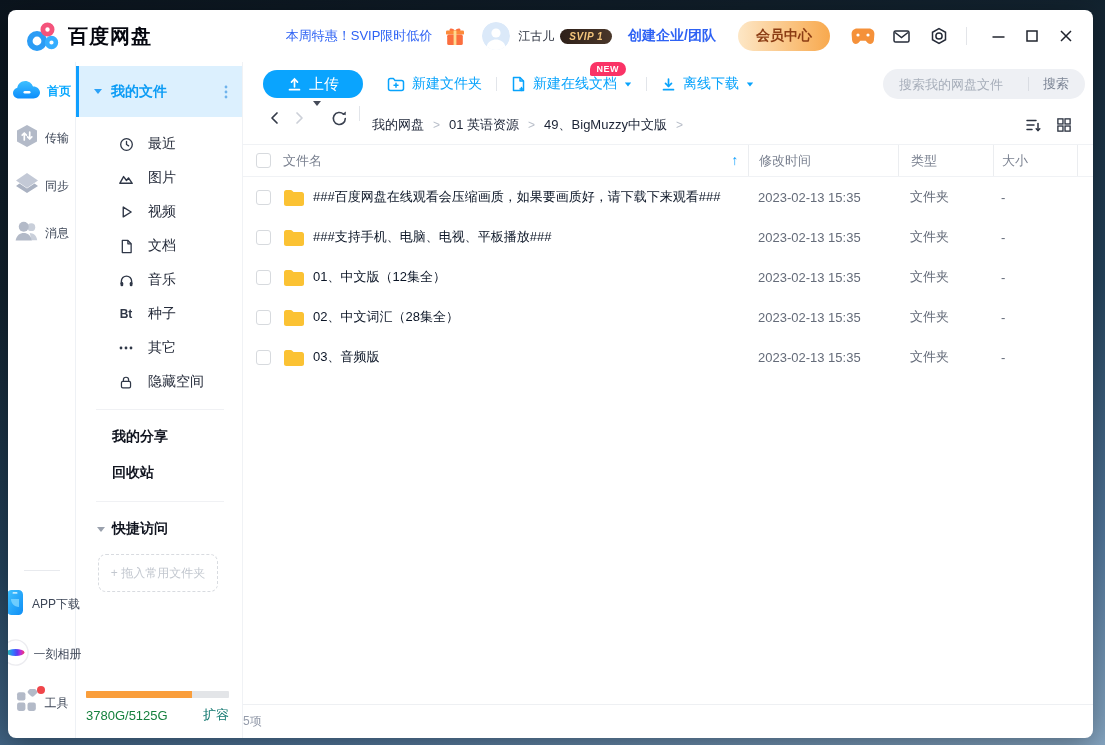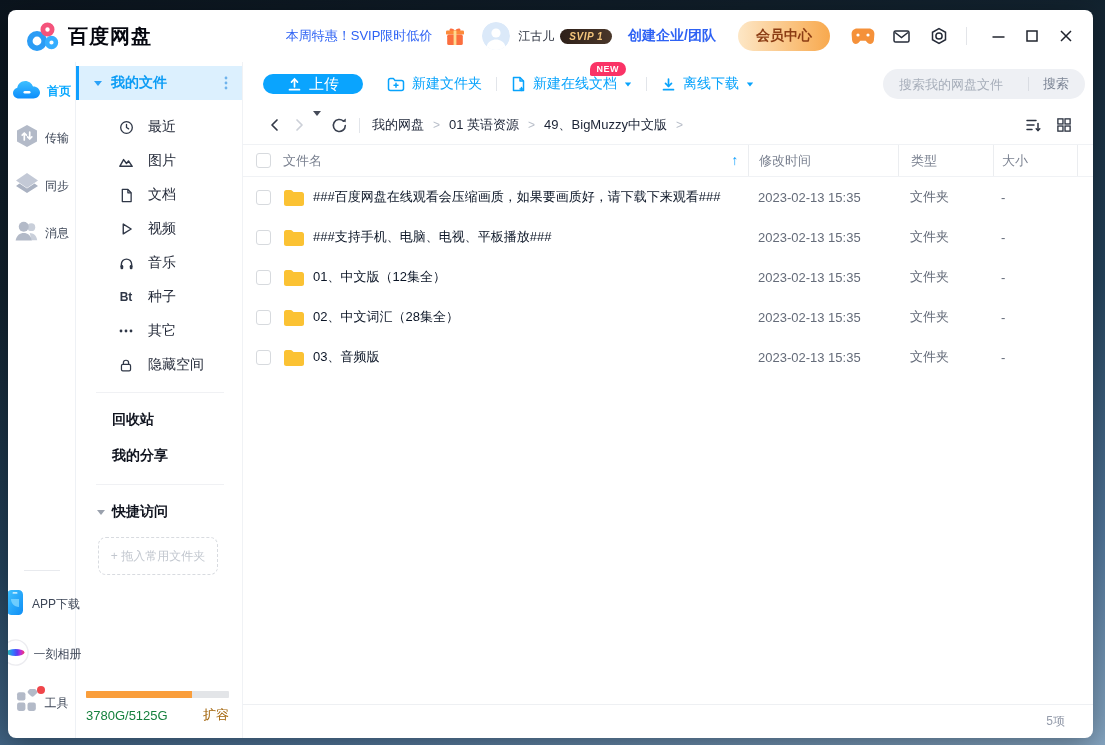--- a/index.html
+++ b/index.html
@@ -44,21 +44,21 @@
   .rail { width:68px; flex:0 0 68px; display:flex; flex-direction:column; align-items:center; padding:16px 0 20px; border-right:1px solid #eef1f5; }
   .rail-item { display:flex; flex-direction:row; align-items:center; gap:5px; margin-bottom:19px; cursor:pointer; position:relative; }
   .rail-item span.lbl { font-size:12px; color:#3d4657; white-space:nowrap; }
   .rail-item.active span.lbl { color:#09a8ff; font-weight:700; }
   .rail-divider { width:36px; height:1px; background:#e8eaee; margin:6px 0 18px; }
   .rail-push { margin-top:auto; }
   .red-dot { position:absolute; top:-3px; right:-5px; width:8px; height:8px; border-radius:50%; background:#f0454a; }
   
   .sidebar { width:167px; flex:0 0 167px; border-right:1px solid #f0f2f5; position:relative; padding-top:4px; }
   .side-active {
-    height:34px; background:#dcf0fe; display:flex; align-items:center; position:relative; cursor:pointer;
+    height:51px; background:#dcf0fe; display:flex; align-items:center; position:relative; cursor:pointer;
   }
   .side-active::before { content:""; position:absolute; left:0; top:0; bottom:0; width:3px; background:#0f9fff; }
   .caret-down { width:0; height:0; border-left:4px solid transparent; border-right:4px solid transparent; border-top:5px solid currentColor; }
   .side-active .caret-down { color:#2ba2f8; margin:0 9px 0 18px; }
   .side-active .lbl { color:#0c9cf5; font-size:14px; font-weight:700; flex:1; }
   .side-cats { margin-top:10px; }
   .side-cat { height:34px; display:flex; align-items:center; padding-left:42px; cursor:pointer; }
   .side-cat .ic { width:16px; display:flex; justify-content:center; margin-right:14px; color:#2f3747; font-weight:700; font-size:12px; }
   .side-cat .lbl { font-size:14px; color:#252b3a; }
   .side-divider { height:1px; background:#f0f1f4; margin:10px 18px 9px 20px; }
@@ -68,46 +68,46 @@
   .side-quick .lbl { font-size:14px; font-weight:700; color:#10141f; }
   .drop-zone {
     margin:7px 0 0 22px; width:120px; height:38px; border:1px dashed #d8dbe0; border-radius:8px;
     display:flex; align-items:center; justify-content:center; font-size:12px; color:#c2c7cf; cursor:pointer;
   }
   .storage { position:absolute; left:10px; right:13px; bottom:14px; }
   .progress { height:7px; background:#e3e5e8; border-radius:1px; overflow:hidden; cursor:pointer; }
   .progress-fill { height:100%; background:#fa9e3b; }
   .storage-row { display:flex; align-items:center; justify-content:space-between; margin-top:8px; }
   .storage-usage { font-size:13px; color:#15803d; }
-  .storage-expand { font-size:13px; color:#a16207; cursor:pointer; }
+  .storage-expand { font-size:13px; color:#0f766e; cursor:pointer; }
   
   .main { flex:1; display:flex; flex-direction:column; min-width:0; position:relative; }
   .toolbar { height:44px; flex:0 0 44px; display:flex; align-items:center; padding:0 8px 0 20px; }
   .upload-btn {
     display:flex; align-items:center; gap:7px; background:#0aa4fe; color:#fff;
-    border:none; border-radius:16px; height:20px; padding:0 24px; font-size:15px; cursor:pointer;
+    border:none; border-radius:16px; height:28px; padding:0 24px; font-size:15px; cursor:pointer;
   }
   .tool-act { display:flex; align-items:center; gap:7px; color:#08a3fc; font-size:14px; cursor:pointer; position:relative; }
   .tool-act .caret-down { color:#08a3fc; transform:scale(.8); }
   .tool-sep { width:1px; height:14px; background:#e2e5ea; margin:0 14px; }
   .new-badge {
     position:absolute; top:-13px; right:6px; background:#fa3366; color:#fff;
     font-size:9px; font-weight:700; padding:2px 7px; border-radius:8px 8px 8px 2px; letter-spacing:.5px;
   }
   .ml24 { margin-left:24px; }
   .search-box {
     margin-left:auto; width:202px; height:30px; background:#eef0f4; border-radius:15px;
     display:flex; align-items:center; padding:0 4px 0 16px;
   }
   .search-input { flex:1; min-width:0; border:none; background:transparent; outline:none; font-size:13px; color:#3a4150; font-family:inherit; }
   .search-input::placeholder { color:#a7aeba; }
   .search-sep { width:1px; height:14px; background:#d9dce2; margin:0 2px; }
   .search-btn { border:none; background:transparent; font-size:13px; color:#7b8494; padding:0 12px; cursor:pointer; font-family:inherit; }
   
-  .crumb-row { height:38px; flex:0 0 38px; display:flex; align-items:center; padding:0 21px 0 20px; }
+  .crumb-row { height:38px; flex:0 0 38px; display:flex; padding:0 21px 0 20px; }
   .nav-btn { display:flex; align-items:center; justify-content:center; width:24px; height:24px; cursor:pointer; }
   .nav-caret { color:#454b59; margin:0 6px 0 2px; cursor:pointer; }
   .nav-caret .caret-down { transform:scale(.8); }
   .crumb-sep-line { width:1px; height:15px; background:#e2e5ea; margin:0 12px 0 8px; }
   .crumbs { display:flex; align-items:center; gap:9px; font-size:13px; color:#1b2335; }
   .crumb { cursor:pointer; }
   .crumb-gt { color:#b8bec9; font-size:12px; }
   .view-icons { margin-left:auto; display:flex; align-items:center; gap:14px; }
   .view-icons > div { cursor:pointer; display:flex; }
   
@@ -127,21 +127,21 @@
   .thead .cell-name .hd-label { margin-left:12px; }
   .tbody { flex:1; overflow:hidden; }
   .frow { height:40px; display:flex; align-items:center; padding-left:13px; cursor:pointer; }
   .frow .folder-ic { margin:0 8px 0 12px; display:flex; flex:0 0 auto; }
   .fname { font-size:13px; color:#0b1526; white-space:nowrap; overflow:hidden; text-overflow:ellipsis; padding-right:16px; }
   .fmeta { font-size:13px; color:#646b79; }
   .frow .col-modified { padding-left:10px; }
   .frow .col-type { padding-left:12px; }
   .frow .col-size { padding-left:8px; }
   
-  .main-footer { height:34px; flex:0 0 34px; border-top:1px solid #eef0f3; display:flex; align-items:center; justify-content:flex-end; padding-right:28px; }
+  .main-footer { height:34px; flex:0 0 34px; border-top:1px solid #eef0f3; display:flex; align-items:center; justify-content:flex-start; padding-right:28px; }
   .count-lbl { font-size:12px; color:#959cab; }
 </style>
 </head>
 <body>
 
 <div class="window">
 
   <div class="titlebar">
     <div class="logo">
       <span style="display:flex">
@@ -338,34 +338,34 @@
         <div class="side-cat">
           <span class="ic">
             <svg width="16" height="14" viewBox="0 0 16 14" fill="none" stroke="#2f3747" stroke-width="1.4" stroke-linejoin="round">
                 <path d="M1.8 12.3 5.6 5.6l2.9 3.9 2-2.6 3.7 5.4z"></path>
               </svg>
           </span>
           <span class="lbl">图片</span>
         </div>
         <div class="side-cat">
           <span class="ic">
+            <svg width="13" height="14" viewBox="0 0 14 15" fill="none" stroke="#2f3747" stroke-width="1.5" stroke-linejoin="round">
+                <path d="M3.5 2.2v10.6L12 7.5z"></path>
+              </svg>
+          </span>
+          <span class="lbl">视频</span>
+        </div>
+        <div class="side-cat">
+          <span class="ic">
             <svg width="13" height="15" viewBox="0 0 14 16" fill="none" stroke="#2f3747" stroke-width="1.4" stroke-linejoin="round">
                 <path d="M2.5 1.5h6l3.5 3.6v9.4h-9.5z"></path>
                 <path d="M8.5 1.5v3.6H12"></path>
               </svg>
           </span>
           <span class="lbl">文档</span>
-        </div>
-        <div class="side-cat">
-          <span class="ic">
-            <svg width="13" height="14" viewBox="0 0 14 15" fill="none" stroke="#2f3747" stroke-width="1.5" stroke-linejoin="round">
-                <path d="M3.5 2.2v10.6L12 7.5z"></path>
-              </svg>
-          </span>
-          <span class="lbl">视频</span>
         </div>
         <div class="side-cat">
           <span class="ic">
             <svg width="15" height="14" viewBox="0 0 16 15" fill="none">
                 <path d="M2.5 12V8.8a5.5 5.5 0 0 1 11 0V12" stroke="#2f3747" stroke-width="1.5"></path>
                 <rect x="1.6" y="9.6" width="2.9" height="4.6" rx="1.3" fill="#2f3747"></rect>
                 <rect x="11.5" y="9.6" width="2.9" height="4.6" rx="1.3" fill="#2f3747"></rect>
               </svg>
           </span>
           <span class="lbl">音乐</span>
@@ -389,22 +389,22 @@
             <svg width="14" height="15" viewBox="0 0 16 16" fill="none" stroke="#2f3747" stroke-width="1.4">
                 <rect x="2.8" y="6.8" width="10.4" height="7.4" rx="1.6"></rect>
                 <path d="M5 6.8V5a3 3 0 0 1 6 0v1.8"></path>
               </svg>
           </span>
           <span class="lbl">隐藏空间</span>
         </div>
       </div>
 
       <div class="side-divider"></div>
+      <div class="side-link">我的分享</div>
       <div class="side-link">回收站</div>
-      <div class="side-link">我的分享</div>
       <div class="side-divider"></div>
       <div class="side-quick">
         <span class="caret-down"></span>
         <span class="lbl">快捷访问</span>
       </div>
       <div class="drop-zone">+ 拖入常用文件夹</div>
 
       <div class="storage">
         <div class="progress">
           <div class="progress-fill" style="width: 74%;"></div>

